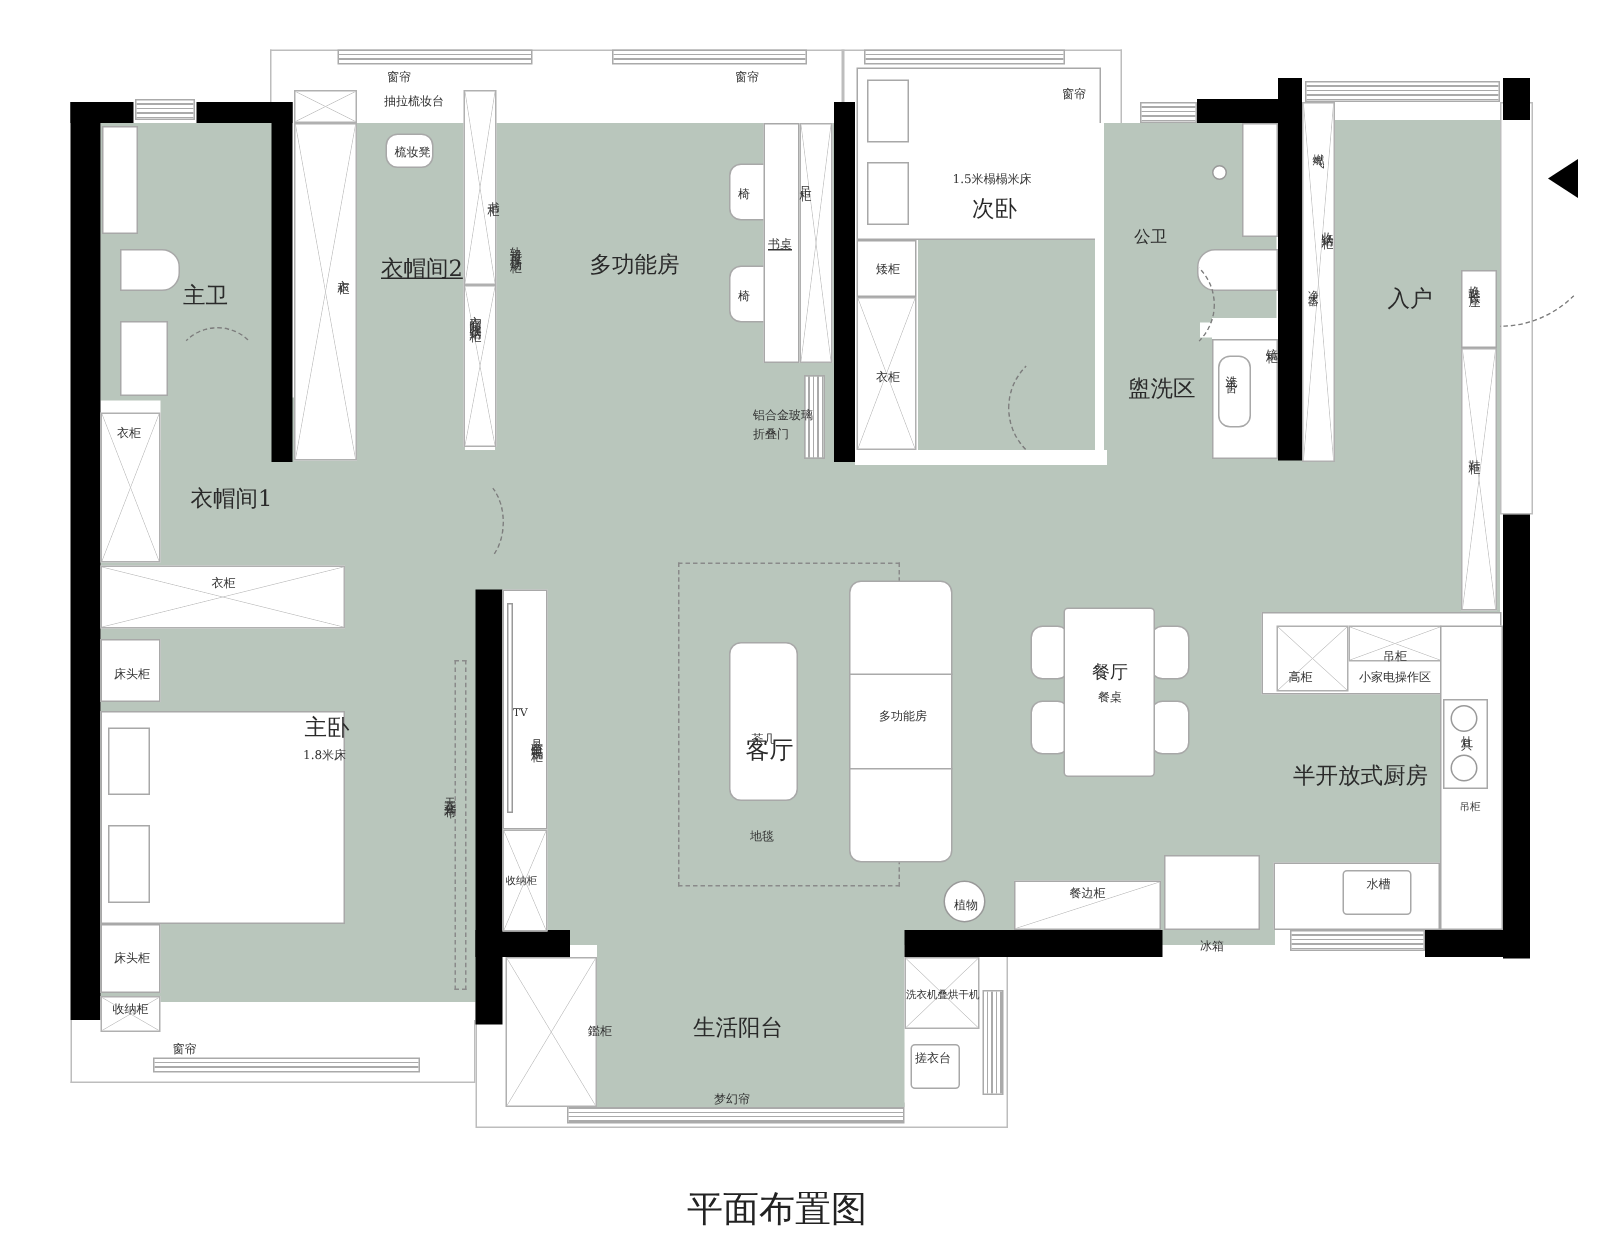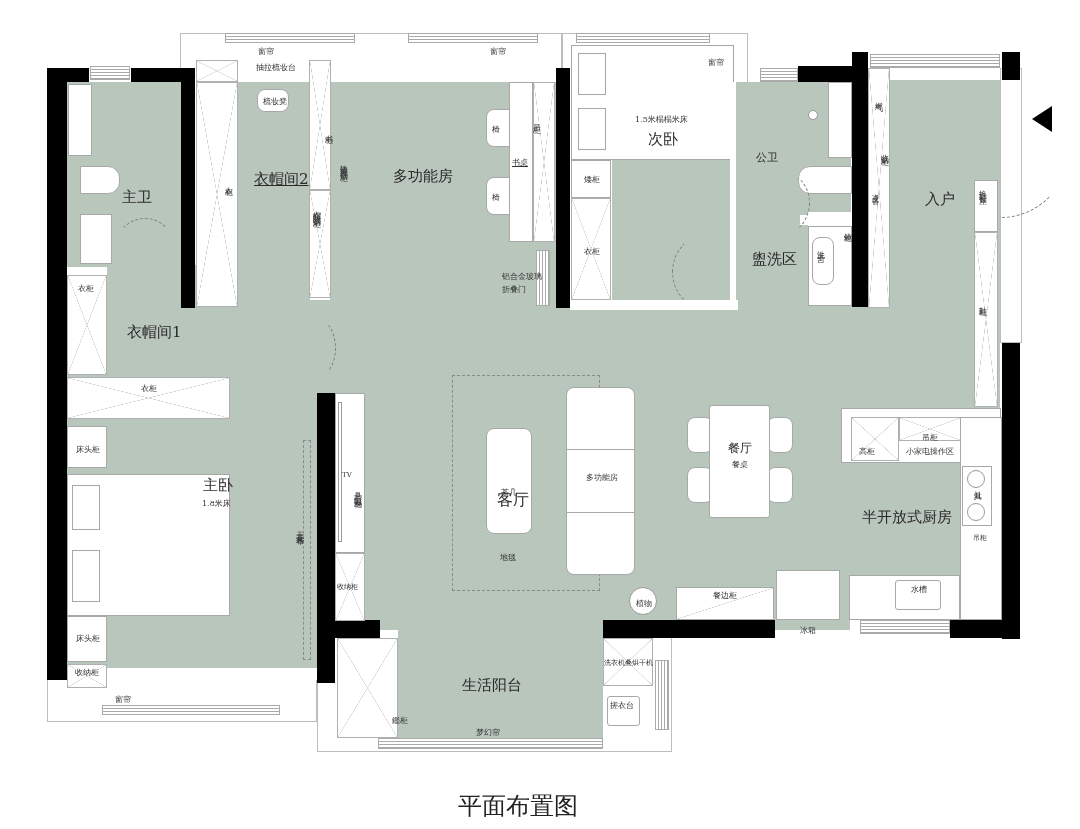--- a/index.html
+++ b/index.html
@@ -205,21 +205,21 @@
 <div class="abs circle" style="left:967px;top:470px;width:18px;height:18px;"></div>
 <div class="abs circle" style="left:967px;top:503px;width:18px;height:18px;"></div>
 <div class="abs small vt" style="left:971px;top:484px;">灶具</div>
 <div class="abs small" style="left:973px;top:533px;font-size:7px;">吊柜</div>
 <div class="abs room" style="left:862px;top:508px;">半开放式厨房</div>
 <div class="abs furn" style="left:849px;top:575px;width:111px;height:45px;"></div>
 <div class="abs furn round" style="left:895px;top:580px;width:46px;height:30px;border-radius:3px;"></div>
 <div class="abs small" style="left:911px;top:584px;">水槽</div>
 
 <div class="abs xbox" style="left:337px;top:638px;width:61px;height:100px;"></div>
-<div class="abs small" style="left:378px;top:715px;padding-left:14px;">鑑柜</div>
+<div class="abs small" style="left:378px;top:682px;padding-left:14px;">鑑柜</div>
 <div class="abs room" style="left:462px;top:676px;">生活阳台</div>
 <div class="abs small" style="left:476px;top:727px;">梦幻帘</div>
 <div class="abs xbox" style="left:603px;top:638px;width:50px;height:48px;"></div>
 <div class="abs small" style="left:604px;top:658px;font-size:7px;">洗衣机叠烘干机</div>
 <div class="abs furn round" style="left:607px;top:696px;width:33px;height:30px;border-radius:3px;"></div>
 <div class="abs small" style="left:610px;top:700px;">搓衣台</div>
 <div class="abs winv" style="left:655px;top:660px;width:14px;height:70px;"></div>
 
 <div class="abs title" style="left:458px;top:790px;">平面布置图</div>
 

